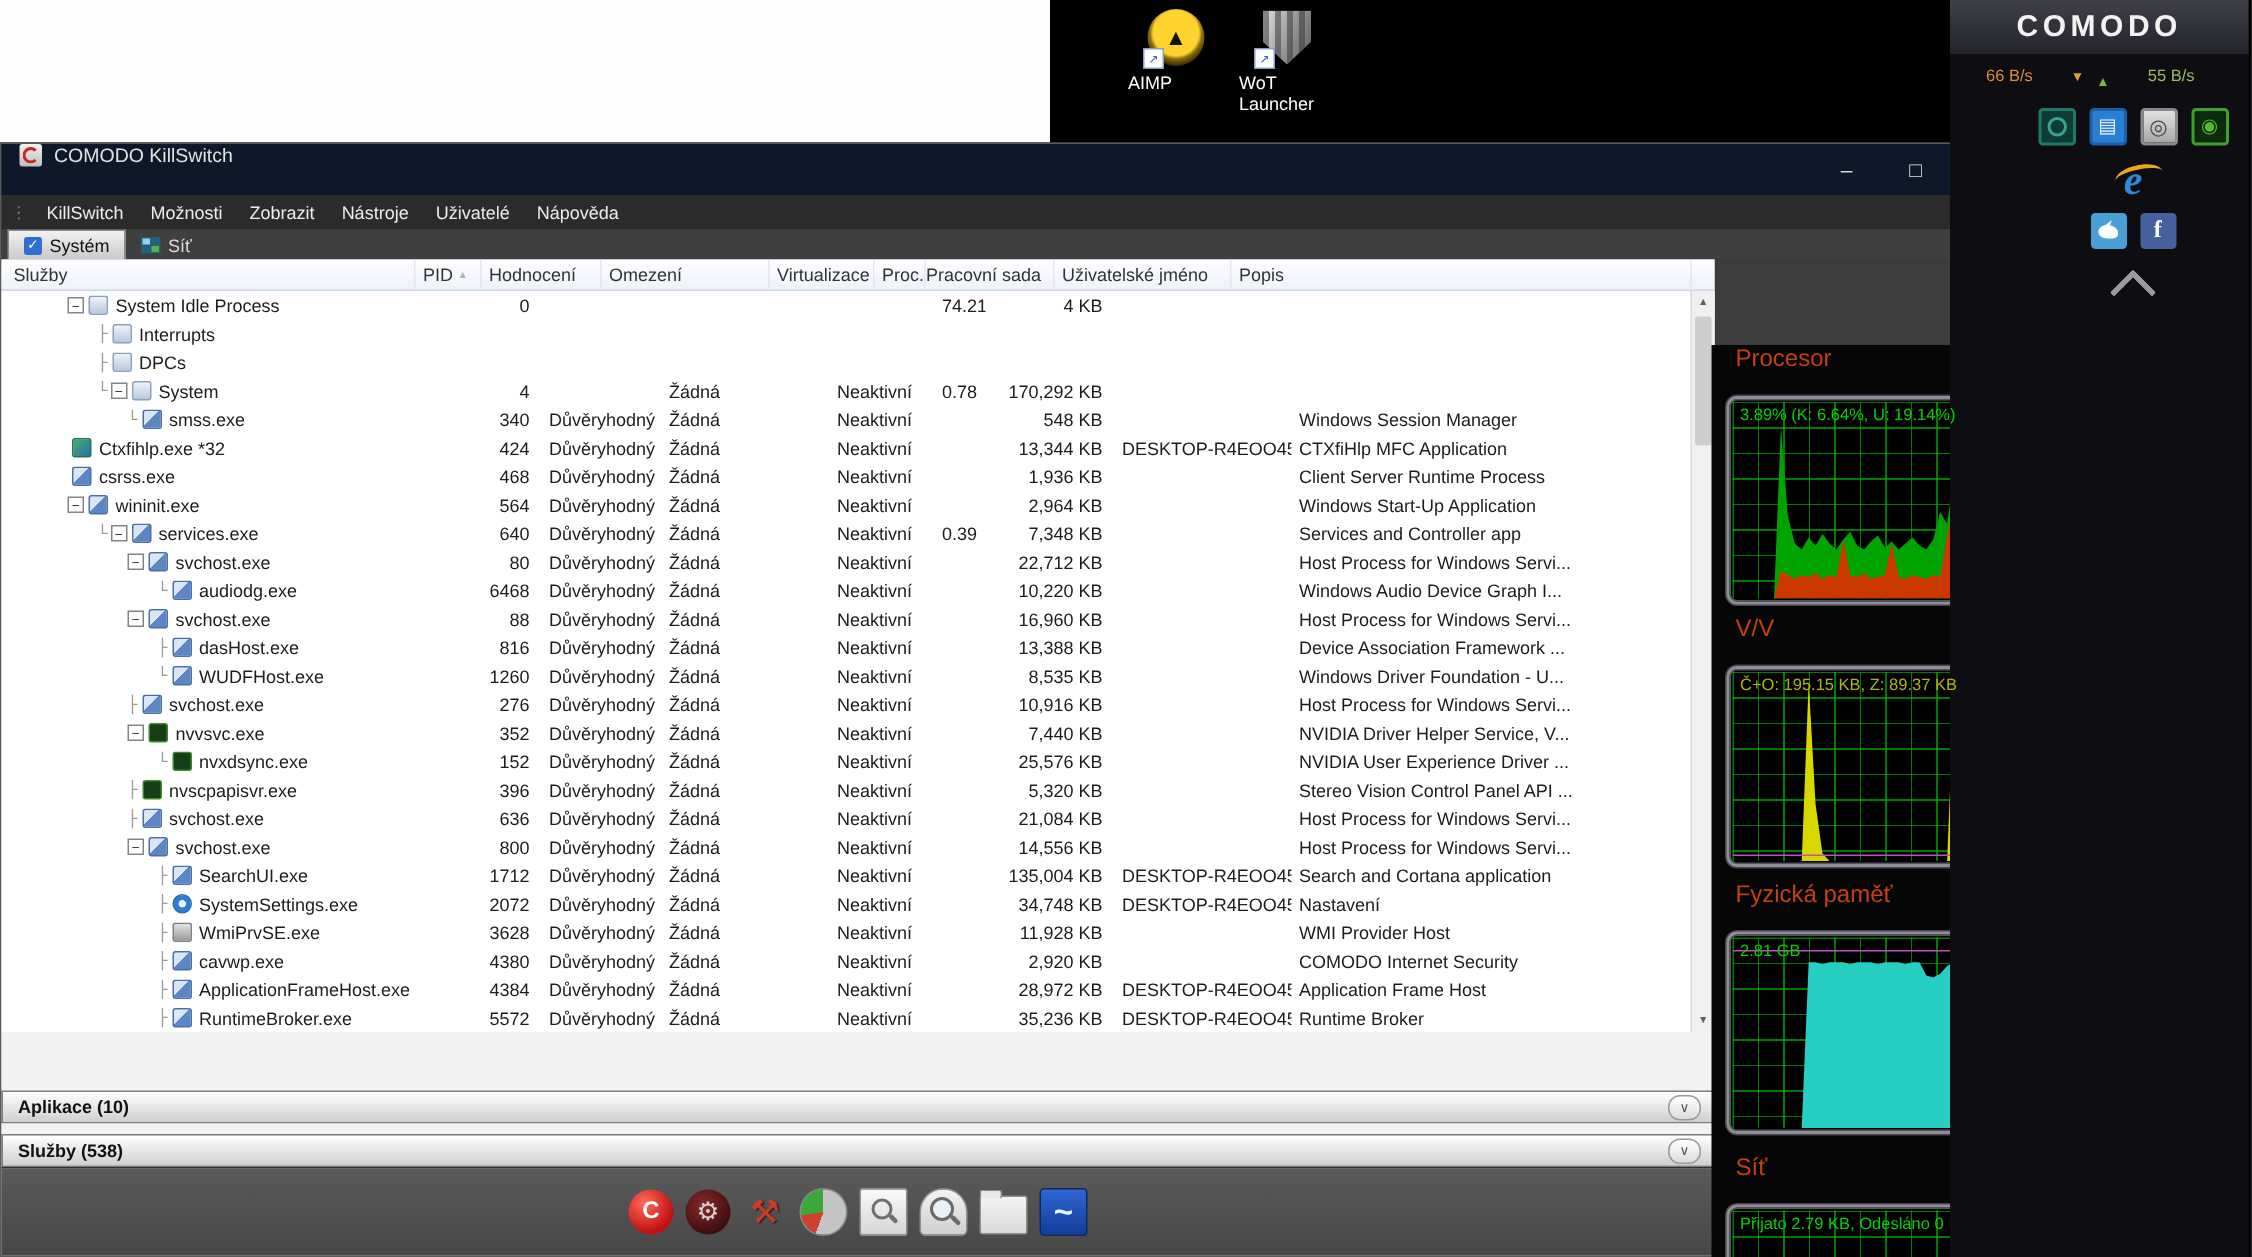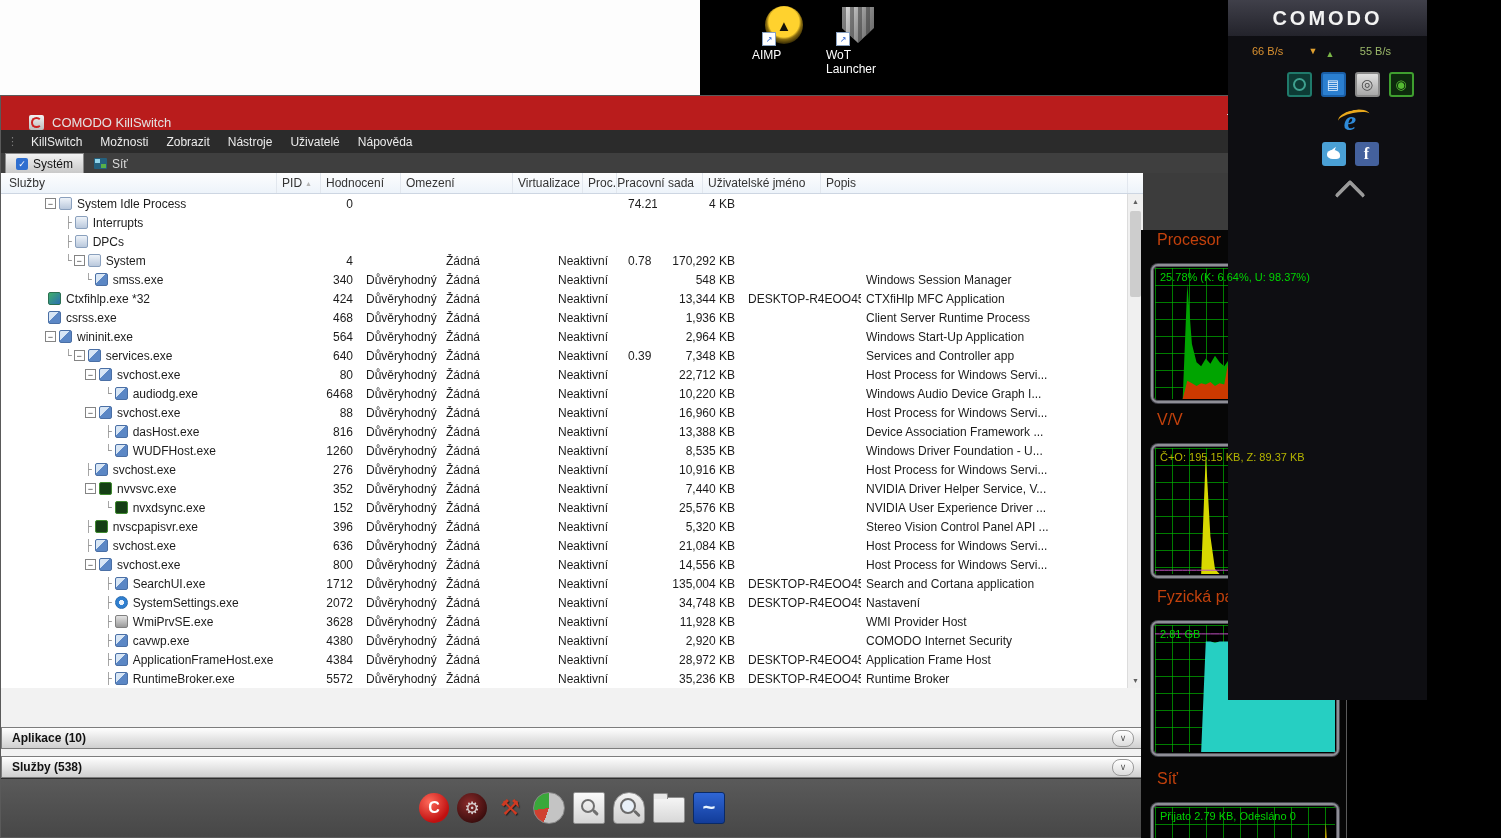--- a/index.html
+++ b/index.html
@@ -16,21 +16,21 @@
      linear-gradient(110deg,#e2e2e2,#8d8d8d 60%,#5f5f5f);
      clip-path:polygon(0 0,100% 0,100% 58%,50% 100%,0 58%);}
   .scbadge{position:absolute;left:-3px;bottom:-2px;width:12px;height:12px;background:#fff;
      border:1px solid #88a0c0;display:flex;align-items:center;justify-content:center;
      font-size:8px;color:#2a5fd0;}
   .dlabel{margin-top:4px;color:#fff;font-size:12px;text-align:left;line-height:14px;
      text-shadow:1px 1px 2px #000;width:64px;}
   
   .kswindow{position:absolute;left:0;top:95px;width:1347px;height:743px;background:#3c3c3c;
      border:1px solid #5a5a5a;box-sizing:border-box;display:flex;flex-direction:column;}
-  .titlebar{height:34px;background:#b91c1c;display:flex;align-items:flex-end;padding-left:28px;flex:none;}
+  .titlebar{height:34px;background:#0f172a;display:flex;align-items:flex-start;padding-left:12px;flex:none;}
   .ksicon{width:15px;height:15px;border-radius:2px;background:linear-gradient(#f2f2f2,#bdbdbd);
      position:relative;margin-right:8px;flex:none;}
   .ksicon::after{content:"";position:absolute;left:2px;top:2px;width:7px;height:7px;border:2px solid #cc2222;
      border-radius:50%;border-right-color:transparent;}
   .wtitle{color:#e3e3e3;font-size:13px;}
   .wbuttons{margin-left:auto;display:flex;height:100%;}
   .wbtn{width:46px;height:100%;display:flex;align-items:center;justify-content:center;color:#e0e0e0;font-size:14px;}
   .menubar{height:23px;background:#2b2b2b;display:flex;align-items:center;padding-left:4px;flex:none;}
   .grip{color:#7e7e7e;font-size:11px;margin:0 4px 0 2px;}
   .mitem{color:#ececec;font-size:12px;padding:0 9px;}
@@ -119,21 +119,21 @@
   .g1 .glabel{margin-top:3px;} .g2 .glabel{margin-top:10px;} .g3 .glabel{margin-top:12px;} .g4 .glabel{margin-top:16px;}
   .gframe{width:184px;height:135px;border:2px solid #8e8e96;border-radius:7px;background:#000;
      position:relative;box-shadow:0 0 0 1px #44444c, inset 0 0 0 1px #55555c;overflow:hidden;}
   .g2 .gframe{height:130px;} .g3 .gframe{height:131px;} .g4 .gframe{height:131px;}
   .gbox{position:absolute;inset:2px;background-color:#000;background-image:
      repeating-linear-gradient(to right,rgba(0,190,0,.65) 0 1px,transparent 1px 17px),
      repeating-linear-gradient(to bottom,rgba(0,190,0,.65) 0 1px,transparent 1px 17px);}
   .gbox svg{position:absolute;inset:0;width:100%;height:100%;}
   .goverlay{position:absolute;left:5px;top:3px;font-size:11px;white-space:nowrap;z-index:2;}
   
-  .widget{position:absolute;left:1228px;top:0;width:199px;height:700px;background:#0e0e12;}
+  .widget{position:absolute;left:1300px;top:0;width:199px;height:838px;background:#0e0e12;}
   .wbrand{height:36px;background:linear-gradient(#40404a,#23232b);display:flex;align-items:center;justify-content:center;
      color:#f2f2f2;font-size:20px;font-weight:bold;letter-spacing:3px;}
   .wsecure{height:31px;background:linear-gradient(#6cc210,#53a800);display:flex;align-items:center;justify-content:center;
      color:#fff;font-size:15px;font-weight:bold;}
   .wstats{height:30px;display:flex;align-items:center;justify-content:space-between;padding:0 36px 0 24px;}
   .rate-down{color:#d89030;font-size:11px;}
   .rate-up{color:#9cb96a;font-size:11px;}
   .ratearrows{display:flex;align-items:center;gap:8px;}
   .arr-down{color:#e0a030;font-size:9px;}
   .arr-up{color:#7ab648;font-size:9px;position:relative;top:3px;}
@@ -738,21 +738,21 @@
               <div class="tbicon tb-performance-monitor"></div>
             </div>
         </div>
       </div>
 
       <div class="graphpanel" id="graph-panel">
   <div class="graph g1">
     <span class="glabel">Procesor</span>
     <div class="gframe">
       <div class="gbox">
-        <span class="goverlay" style="color: rgb(0, 212, 0);">25.78% (K: 6.64%, U: 98.37%)</span>
+        <span class="goverlay" style="color: rgb(0, 212, 0);">3.89% (K: 6.64%, U: 19.14%)</span>
         <svg viewBox="0 0 100 100" preserveAspectRatio="none">
                   <polygon points="0,100 0.00,100 2.56,100 5.13,100 7.69,100 10.26,100 12.82,100 15.38,100 17.95,12 20.51,58 23.08,72 25.64,75 28.21,69 30.77,73 33.33,67 35.90,72 38.46,75 41.03,70 43.59,66 46.15,73 48.72,75 51.28,71 53.85,68 56.41,74 58.97,71 61.54,75 64.10,72 66.67,69 69.23,73 71.79,75 74.36,70 76.92,56 79.49,62 82.05,38 84.62,50 87.18,30 89.74,54 92.31,62 94.87,48 97.44,67 100.00,60 100,100" fill="#00a400"></polygon>
                   <polygon points="0,100 0.00,100 2.56,100 5.13,100 7.69,100 10.26,100 12.82,100 15.38,100 17.95,86 20.51,88 23.08,90 25.64,88 28.21,89 30.77,87 33.33,90 35.90,88 38.46,89 41.03,70 43.59,88 46.15,89 48.72,87 51.28,90 53.85,89 56.41,88 58.97,72 61.54,89 64.10,90 66.67,88 69.23,89 71.79,90 74.36,88 76.92,89 79.49,68 82.05,52 84.62,58 87.18,45 89.74,65 92.31,78 94.87,62 97.44,85 100.00,86 100,100" fill="#cc3900"></polygon>
                 </svg>
       </div>
     </div>
   </div>
 
   <div class="graph g2">
     <span class="glabel">V/V</span>

